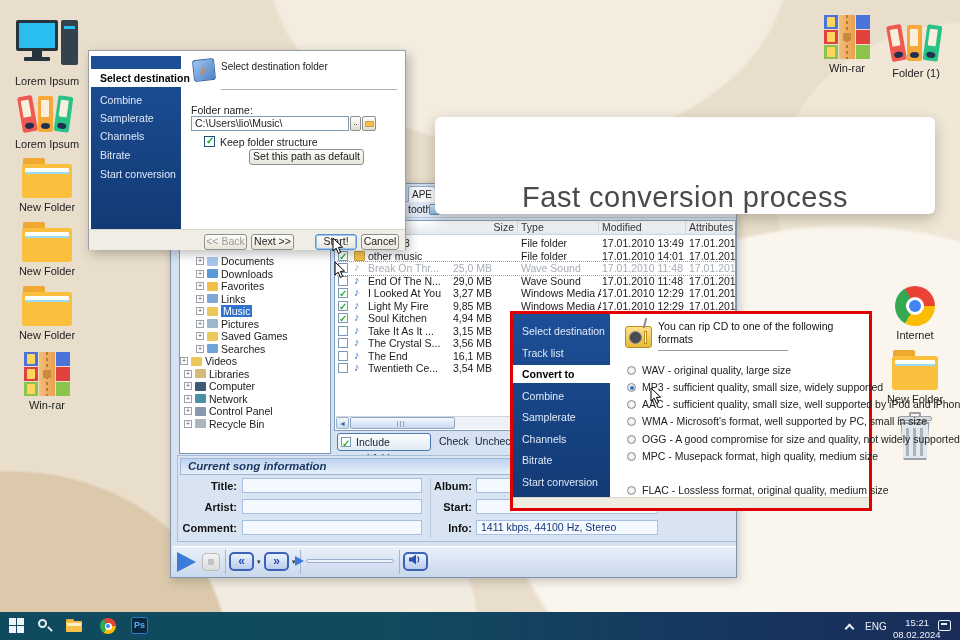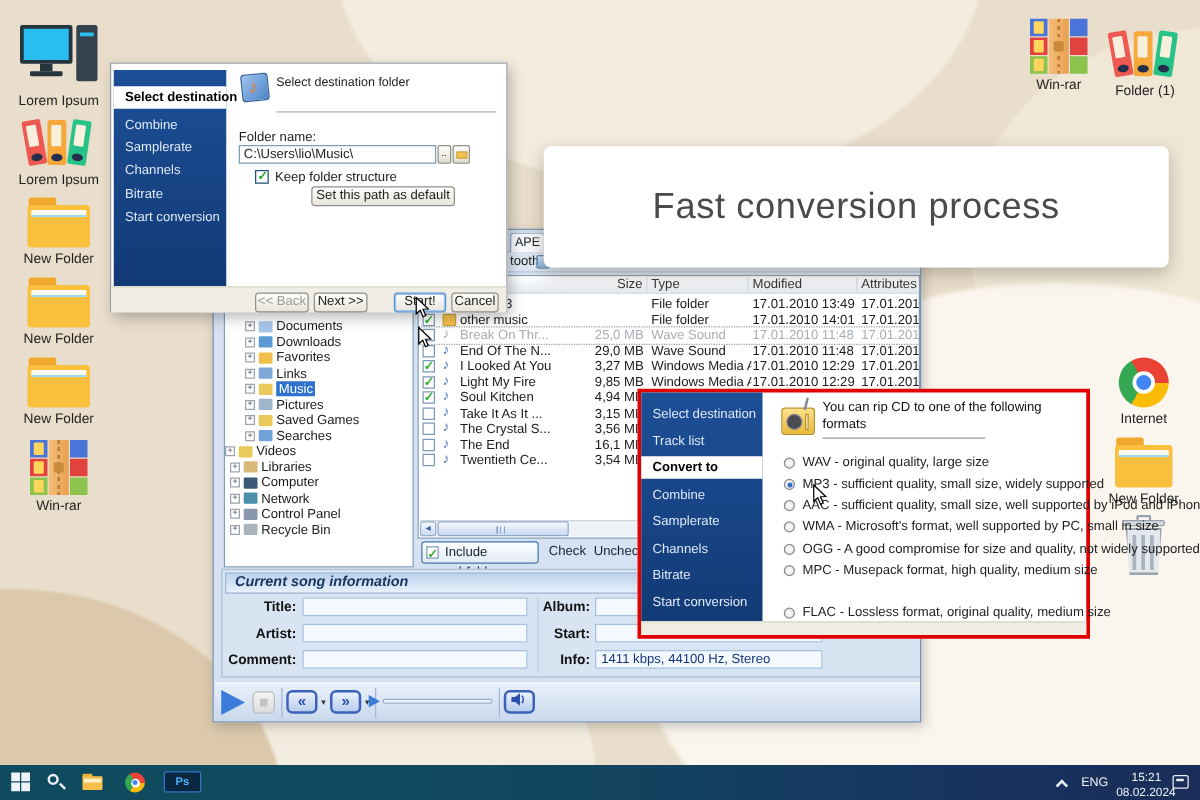--- a/index.html
+++ b/index.html
@@ -76,21 +76,21 @@
   .lhead{position:absolute;left:0;top:0;width:100%;height:14px;background:linear-gradient(#ffffff,#e4e9f0);border-bottom:1px solid #cdd5df;font-size:10.5px;color:#333}
   .lh{position:absolute;top:0;line-height:13px}
   .hsep{position:absolute;top:1px;width:1px;height:12px;background:#d5dbe2}
   .row{position:absolute;left:0;width:400px;height:12.6px;font-size:10.5px;color:#1a1a1a;line-height:12px}
   .row .cb{position:absolute;left:3px;top:1px;width:10px;height:10px;border:1px solid #7b99b8;background:#fff}
   .row.ck .cb::after{content:"✓";color:#2faf2f;font-weight:bold;font-size:10px;position:absolute;left:0;top:-1px}
   .row .ric{position:absolute;left:19px;top:1px;width:11px;height:10px}
   .fi{background:#f7c04a;border:1px solid #caa23c;border-radius:1px}
   .mus::before{content:"♪";color:#4a7ab8;font-size:11px;position:absolute;top:-2px}
   .row .rn{position:absolute;left:33px;top:0;width:110px;white-space:nowrap;overflow:hidden}
-  .row .rs{position:absolute;left:118px;top:0;width:62px;text-align:right}
+  .row .rs{position:absolute;left:118px;top:0;width:62px;text-align:left}
   .row .rt{position:absolute;left:186px;top:0;width:80px;white-space:nowrap;overflow:hidden}
   .row .rm{position:absolute;left:267px;top:0;white-space:nowrap}
   .row .ra{position:absolute;left:354px;top:0;white-space:nowrap}
   .row.grey{color:#a7adb5}
   .row.grey .mus::before{color:#a7adb5}
   .row.marq{outline:1px dotted #9aa0a8}
   .frag{padding-left:36px}
   
   .hscroll{position:absolute;left:1px;bottom:1px;width:398px;height:13px;background:#eef2f7;border-top:1px solid #cdd5df}
   .sbtn{position:absolute;top:0;width:13px;height:12px;background:linear-gradient(#f4f8fc,#cddcf0);border:1px solid #9ab0cc;border-radius:2px;font-size:7px;color:#3b62a8;text-align:center;line-height:11px}
@@ -127,21 +127,21 @@
   .dflab{position:absolute;left:102px;top:53px;font-size:10.5px;color:#222}
   .dinput{position:absolute;left:102px;top:65px;width:158px;height:15px;border:1px solid #7f9db9;background:#fff;font-size:10.5px;line-height:13px;padding-left:3px;color:#222}
   .dbrowse{position:absolute;left:261px;top:65px;width:11px;height:15px;background:linear-gradient(#fdfdfb,#e0ddd0);border:1px solid #8e8f8b;font-size:8px;text-align:center;line-height:12px;border-radius:2px}
   .dfoldbtn{position:absolute;left:273px;top:65px;width:14px;height:15px;background:linear-gradient(#fdfdfb,#e0ddd0);border:1px solid #8e8f8b;border-radius:2px}
   .dfoldbtn i{position:absolute;left:2px;top:4px;width:9px;height:6px;background:#f7c04a;border:1px solid #caa23c;border-radius:1px}
   .dcheck{position:absolute;left:115px;top:85px;width:11px;height:11px;border:1px solid #1c5180;background:#fff}
   .dcheck::after{content:"✓";position:absolute;left:1px;top:-2px;color:#21a121;font-size:10px;font-weight:bold}
   .dchlab{position:absolute;left:131px;top:85px;font-size:10.5px;color:#222}
   .dstrip{position:absolute;left:0;top:178px;width:100%;height:21px;background:#f0ede4;border-top:1px solid #d8d4c8}
   
-  .banner{position:absolute;left:435px;top:117px;width:500px;height:97px;background:#fff;border-radius:6px;box-shadow:0 5px 14px rgba(110,100,85,.4);z-index:12;display:flex;align-items:center;justify-content:center}
+  .banner{position:absolute;left:435px;top:117px;width:500px;height:97px;background:#fff;border-radius:6px;box-shadow:0 5px 14px rgba(110,100,85,.4);z-index:12;display:flex;align-items:flex-end;justify-content:center}
   .banner span{font-size:29px;color:#4a4a4a;letter-spacing:.5px}
   
   .popup{position:absolute;left:510px;top:311px;width:362px;height:200px;background:#fff;border:3px solid #e10000;z-index:20}
   .popup .side{position:absolute;left:0;top:0;width:97px;height:183px;background:linear-gradient(180deg,#1d4f97,#123a75)}
   .popup .bstrip{position:absolute;left:0;bottom:0;width:100%;height:11px;background:#efece2;border-top:1px solid #d8d4c8}
   .boombox{position:absolute;left:112px;top:12px;width:27px;height:22px;background:linear-gradient(#ffe18a,#e8b93a);border:1px solid #b88f20;border-radius:3px}
   .boombox .spk{position:absolute;left:3px;top:4px;width:13px;height:13px;background:#4a4a52;border-radius:50%;border:1px solid #8a8a92}
   .boombox .bar{position:absolute;right:4px;top:4px;width:3px;height:13px;background:#fdf6dc;border:1px solid #b88f20}
   .boombox .ant{position:absolute;right:6px;top:-9px;width:1.5px;height:10px;background:#8a8a92;transform:rotate(14deg)}
   .phdr{position:absolute;left:145px;top:6px;width:212px;font-size:10.5px;color:#111;line-height:1.25}
@@ -154,21 +154,21 @@
   .tbi{position:absolute;top:5px;width:18px;height:18px}
   .winlogo i{position:absolute;width:7px;height:7px;background:#eef3f7}
   .maglass{position:absolute;left:2px;top:2px;width:9px;height:9px;border:2px solid #e8eef4;border-radius:50%}
   .maglass+i{position:absolute;left:11px;top:11px;width:6px;height:2px;background:#e8eef4;transform:rotate(45deg)}
   .tbfold .tab{position:absolute;left:0;top:2px;width:8px;height:4px;background:#e8b23a;border-radius:1px 1px 0 0}
   .tbfold .bd{position:absolute;left:0;top:4px;width:16px;height:11px;background:#f7c04a;border-radius:1px}
   .tbfold .bnd{position:absolute;left:1px;top:6px;width:14px;height:3px;background:#fdf0c8}
   .tbchrome{border-radius:50%;background:conic-gradient(from 90deg,#fbbc05 0 120deg,#34a853 120deg 240deg,#ea4335 240deg 360deg);width:16px;height:16px}
   .tbchrome .wc{position:absolute;left:4.5px;top:4.5px;width:7px;height:7px;background:#fff;border-radius:50%}
   .tbchrome .bc{position:absolute;left:6px;top:6px;width:4px;height:4px;background:#4285f4;border-radius:50%}
-  .tbps{width:30px;height:17px;background:#0b2740;border:1px solid #2d76c8;border-radius:2px;color:#4ab3ff;font-size:9px;font-weight:bold;text-align:center;line-height:15px}
+  .tbps{width:17px;height:17px;background:#0b2740;border:1px solid #2d76c8;border-radius:2px;color:#4ab3ff;font-size:9px;font-weight:bold;text-align:center;line-height:15px}
   .chev{position:absolute;left:846px;top:13px;width:7px;height:7px;border-left:2px solid #e8eef4;border-top:2px solid #e8eef4;transform:rotate(45deg)}
   .lang{position:absolute;left:865px;top:9px;font-size:10px;color:#eef3f7}
   .clock{position:absolute;left:893px;top:5px;width:36px;text-align:right;font-size:9.5px;color:#eef3f7;line-height:1.25}
   .notif{position:absolute;left:938px;top:8px;width:13px;height:11px;border:1.5px solid #e8eef4;border-radius:2px}
   .notif i{position:absolute;left:2px;top:2px;width:6px;height:1.5px;background:#e8eef4}
 </style>
 </head>
 <body>
 
 <div class="screen">

